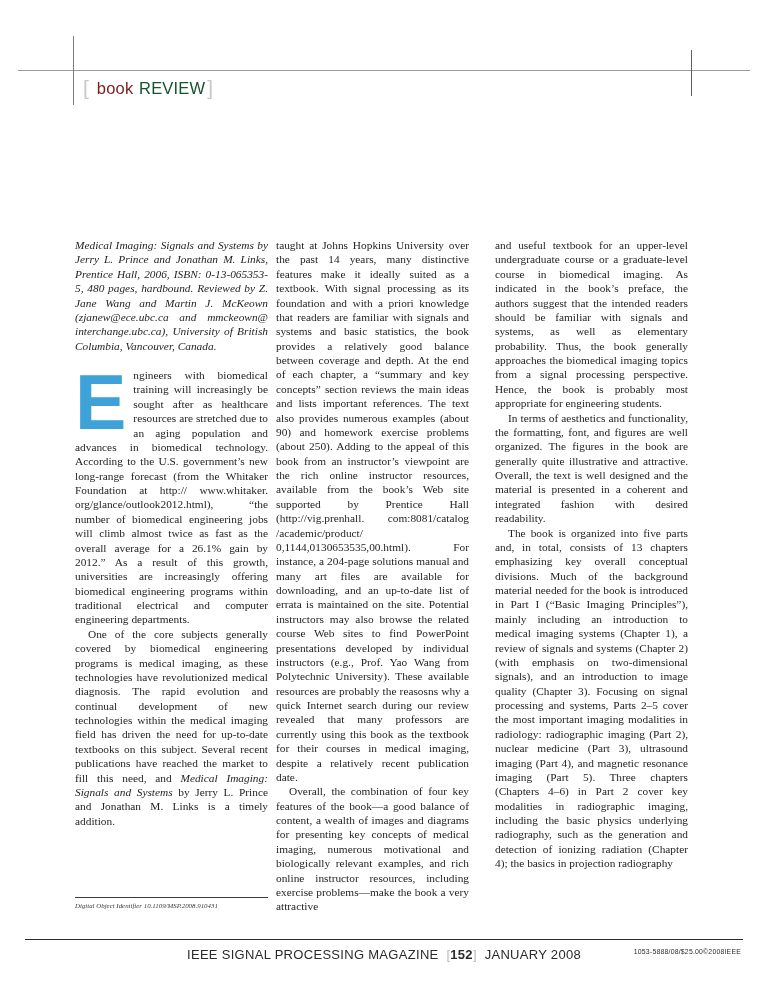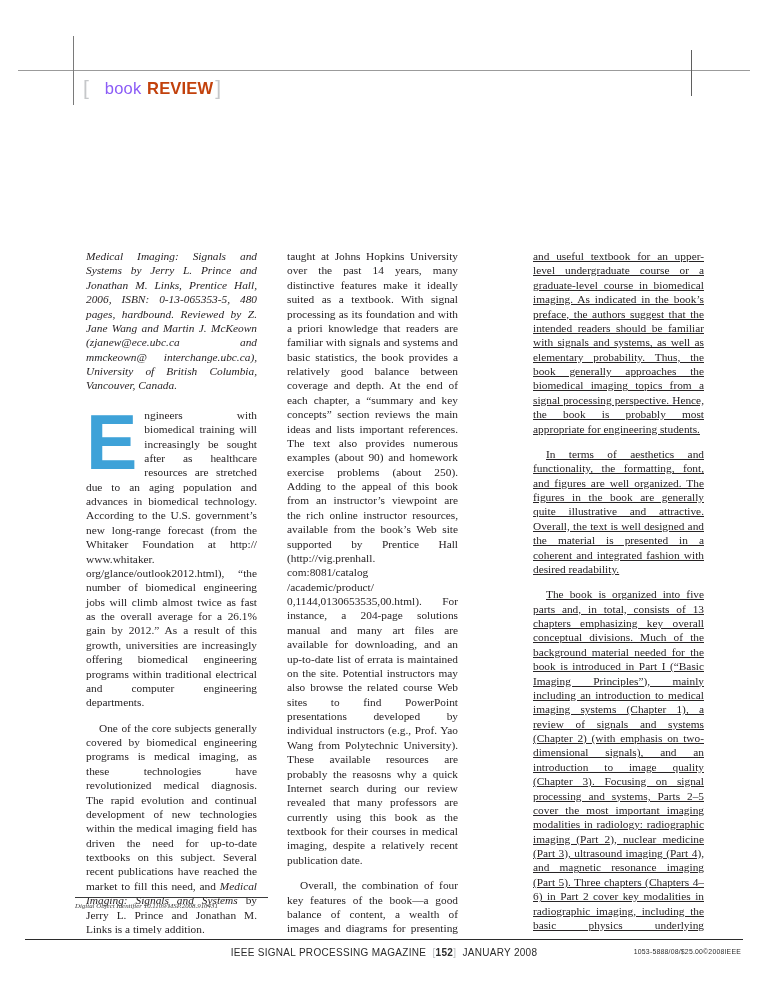--- a/index.html
+++ b/index.html
@@ -13,33 +13,33 @@
   .tick-left{position:absolute;left:73px;top:36px;width:1px;height:69px;background:#7a7a7a;}
   .tick-right{position:absolute;left:691px;top:50px;width:1px;height:46px;background:#5f5f5f;}
 
   
   .section-header{
     position:absolute;left:83px;top:75px;
     font-family:"Liberation Sans","DejaVu Sans",sans-serif;
     font-size:16.5px;line-height:24px;white-space:nowrap;
   }
   .section-header .bracket{color:#c6c8ca;font-size:21px;font-weight:400;position:relative;top:1px;}
-  .section-header .w1{color:#8b5cf6;font-weight:400;letter-spacing:.2px;margin:0 1px 0 16px;}
-  .section-header .w2{color:#c2410c;font-weight:700;letter-spacing:.2px;margin-right:2px;text-align:right;}
+  .section-header .w1{color:#7f1d1d;font-weight:400;letter-spacing:.2px;margin:0 1px 0 8px;}
+  .section-header .w2{color:#14532d;font-weight:400;letter-spacing:.2px;margin-right:2px;text-align:right;}
 
   
   .col{
     position:absolute;top:238px;width:193px;height:696px;overflow:hidden;
     font-size:11.35px;line-height:14.38px;text-align:justify;
     color:#272325;
   }
   .col-1{left:75px;}
   .col-2{left:276px;}
-  .col-3{left:522px;text-decoration:underline;}
-  .col p{margin:11px;}
+  .col-3{left:495px;}
+  .col p{margin:0;}
   .col p.indent{text-indent:13px;}
   .intro{font-style:italic;margin-bottom:15px !important;}
   .ital{font-style:italic;}
   .dropcap{
     float:left;
     font-family:"Liberation Sans","DejaVu Sans",sans-serif;
     font-weight:700;color:#3ea2d8;
     font-size:77px;line-height:60px;
     padding:4px 7px 0 0;
   }
@@ -50,21 +50,21 @@
     border-top:1px solid #3c3c3c;padding-top:3px;
     font-size:6.9px;font-style:italic;color:#3a3a3a;line-height:9px;
     text-align:left;
   }
 
   
   .footer-rule{position:absolute;left:25px;top:939px;width:718px;height:1px;background:#2b2b2b;}
   .footer-center{
     position:absolute;left:0;top:947px;width:768px;text-align:center;
     font-family:"Liberation Sans","DejaVu Sans",sans-serif;
-    font-size:10px;letter-spacing:.3px;color:#2b2b2b;white-space:nowrap;
+    font-size:13px;letter-spacing:.3px;color:#2b2b2b;white-space:nowrap;
   }
   .footer-center .pg-bracket{color:#b9bbbd;}
   .footer-center .pg-num{font-weight:700;}
   .footer-right{
     position:absolute;right:27px;top:948px;
     font-family:"Liberation Sans","DejaVu Sans",sans-serif;
     font-size:6.9px;letter-spacing:.2px;color:#2b2b2b;white-space:nowrap;
   }
 </style>
 </head>

